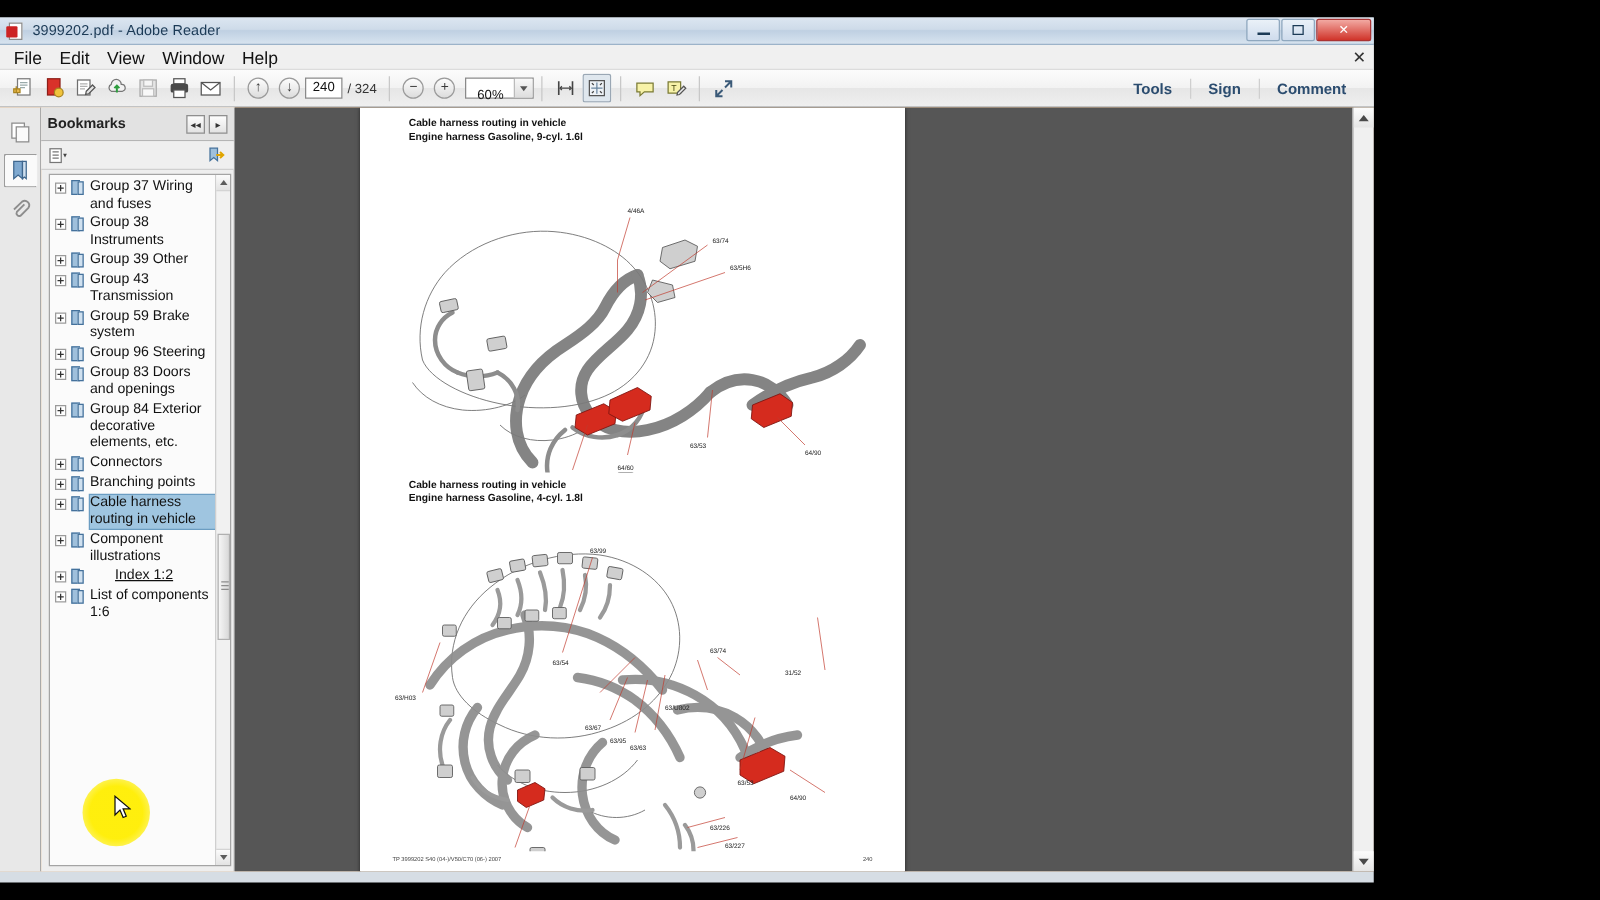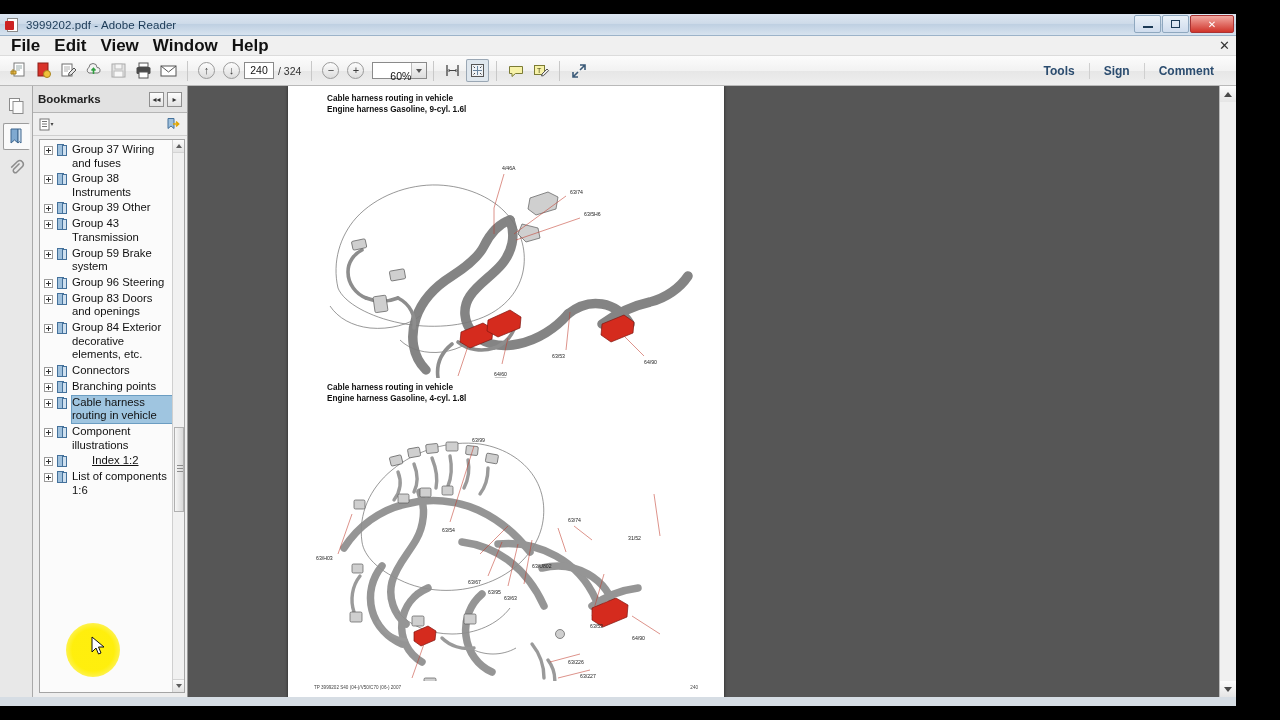--- a/index.html
+++ b/index.html
@@ -1,19 +1,19 @@
 <!DOCTYPE html>
 <html><head>
 <meta charset="utf-8">
 <style>
   * { box-sizing: border-box; margin:0; padding:0; }
   html,body { width:1280px; height:720px; overflow:hidden; background:#000; }
   body { font-family:"Liberation Sans", sans-serif; font-size:12px; color:#000; }
 
-  #app { position:absolute; left:0; top:14px; width:1236px; height:692px; background:#d6dde4; }
+  #app { position:absolute; left:0; top:14px; width:1099px; height:692px; background:#d6dde4; }
 
   
   .titlebar{
     position:relative; height:22px;
     background:linear-gradient(to bottom,#dce6f1 0%, #cedbe9 45%, #bfd0e2 50%, #d7e3ef 100%);
     border-bottom:1px solid #9cb3c9;
     display:flex; align-items:center;
   }
   .tb-icon{ width:16px;height:16px;margin-left:5px;margin-right:5px;position:relative;flex:none;}
   .tb-icon .pg{position:absolute;left:2px;top:1px;width:11px;height:14px;background:#fff;border:1px solid #8a8a8a;}
@@ -23,39 +23,39 @@
   .wb{ width:27px;height:18px;border:1px solid #8fa8bf;border-radius:2px;
        background:linear-gradient(to bottom,#eaf1f8,#cfdced); display:flex;align-items:center;justify-content:center;
        font-size:10px;color:#123;}
   .wb.close{ width:44px; background:linear-gradient(to bottom,#f2a9a2,#d0342a); border-color:#a33; color:#fff;}
   .wb .min{ display:block;width:10px;height:2px;background:#1b3a56;margin-top:6px;}
   .wb .max{ display:block;width:9px;height:8px;border:1.5px solid #1b3a56;}
 
   
   .menubar{ height:20px; background:#f0f0f0; border-bottom:1px solid #dcdcdc;
             display:flex; align-items:center; padding-left:4px; position:relative;}
-  .menubar .mi{ padding:2px 7px; font-size:17px; color:#111; cursor:default;font-weight:bold;}
+  .menubar .mi{ padding:2px 7px; font-size:14px; color:#111; cursor:default;}
   .menu-close{ position:absolute; right:6px; top:2px; font-size:13px; color:#333;}
 
   
   .toolbar{ height:30px;
     background:linear-gradient(to bottom,#fcfcfc 0%, #f2f2f2 50%, #e6e6e6 51%, #efefef 100%);
     border-bottom:1px solid #b9b9b9; display:flex; align-items:center; padding:0 6px; position:relative;}
   .tgrp{ display:flex; align-items:center; }
   .sep{ width:1px;height:20px;background:#c8c8c8;margin:0 6px;}
   .tbtn{ width:23px;height:23px; display:flex;align-items:center;justify-content:center; margin:0 1px; border-radius:2px;}
   .tbtn.active{ background:#dfe7ee; box-shadow:inset 0 0 0 1px #9aa7b4;}
   .circ{ width:17px;height:17px;border-radius:50%;
      background:linear-gradient(to bottom,#fdfdfd,#dcdcdc); border:1px solid #9a9a9a;
      display:flex;align-items:center;justify-content:center; font-size:11px;color:#3a3a3a; line-height:1;}
   .pgbox{ width:30px;height:17px;background:#fff;border:1px solid #8a8a8a;
       font-size:10.5px;text-align:center;line-height:15px;color:#111;}
   .pgtot{ font-size:10.5px;color:#333;margin:0 4px; white-space:nowrap;}
   .zoombox{ display:flex;align-items:center;height:17px;border:1px solid #8a8a8a;background:#fff;margin-left:4px;}
-  .zoomval{ width:38px;text-align:right;font-size:10.5px;color:#111;line-height:15px;margin-top:11px;}
+  .zoomval{ width:38px;text-align:center;font-size:10.5px;color:#111;line-height:15px;margin-top:11px;}
   .zoomarrow{ width:15px;height:15px;border-left:1px solid #bbb;
       background:linear-gradient(to bottom,#f8f8f8,#dddddd); display:flex;align-items:center;justify-content:center;}
   .zoomarrow i{ border-left:3px solid transparent;border-right:3px solid transparent;border-top:4px solid #555;}
   .rightlinks{ position:absolute; right:8px; top:0; height:30px; display:flex; align-items:center; }
   .rlink{ font-size:12px; color:#2b4c6f; font-weight:bold; padding:0 14px; }
   .rsep{ width:1px;height:16px;background:#cfcfcf;}
 
   
   .work{ position:relative; height:611px; background:#fdba74; display:flex; }
 

